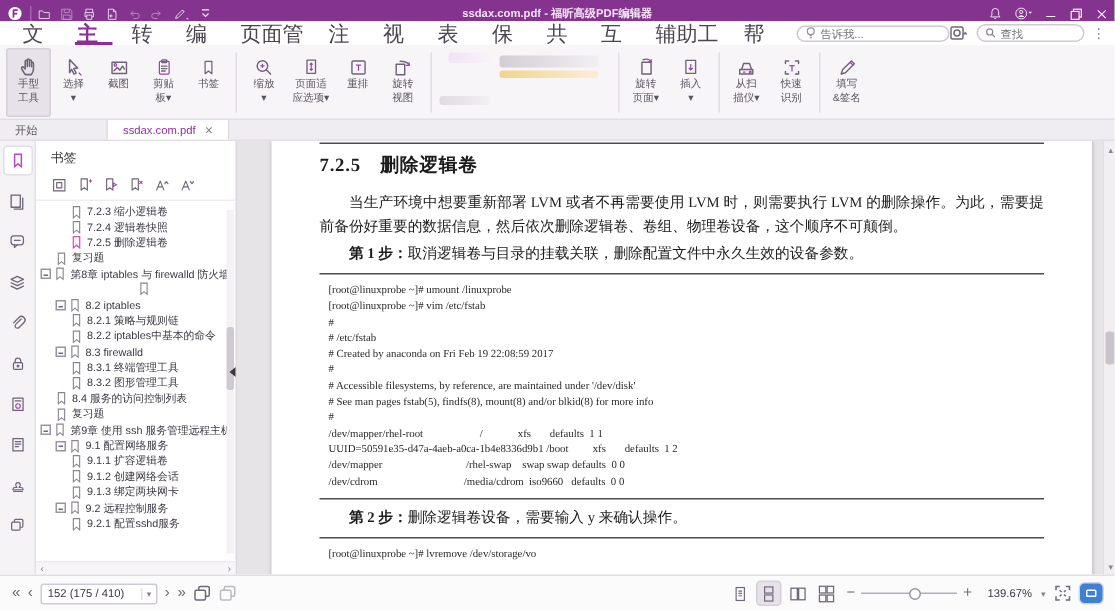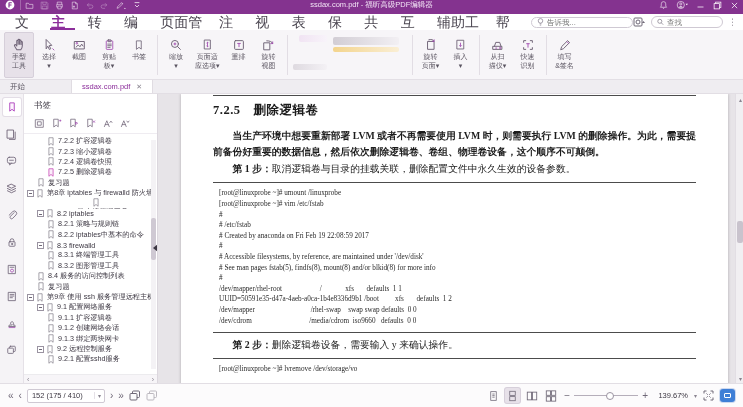--- a/index.html
+++ b/index.html
@@ -2,21 +2,21 @@
 <html><head>
 <meta charset="utf-8">
 <style>
   * { margin:0; padding:0; box-sizing:border-box; }
   html,body { width:743px; height:407px; overflow:hidden; background:#fff;
     font-family:"Liberation Sans", sans-serif; -webkit-font-smoothing:antialiased; }
   svg { display:block; }
 
   
   .titlebar { position:absolute; top:0; left:0; right:0; height:14px; background:#84338f;
-    display:flex; align-items:flex-start; color:#fff; }
+    display:flex; align-items:flex-end; color:#fff;font-weight:bold; }
   .tb-logo { width:20px; display:flex; justify-content:center; align-items:center; }
   .qa { display:flex; align-items:center; gap:6px; padding-left:4px; border-left:1px solid rgba(255,255,255,.25); height:10px; }
   .qa .qicon { opacity:.9; }
   .tb-title { position:absolute; left:0; right:0; text-align:center; font-size:7.5px; color:#f3e4f6; pointer-events:none; }
   .tb-right { margin-left:auto; display:flex; align-items:center; gap:8px; padding-right:4px; }
 
   
   .menubar { position:absolute; top:14px; left:0; right:0; height:16px; background:#fff;
     display:flex; align-items:center; padding-left:8px; }
   .menu-item { font-size:14px; color:#4a4550; padding:0 7px; height:16px; line-height:16px; position:relative; cursor:default; }
@@ -71,21 +71,21 @@
   .panel-vthumb { position:absolute; top:34%; left:0; width:5px; height:42px; background:#cfc9d3; border-radius:2px; }
   .panel-hscroll { position:absolute; left:0; right:0; bottom:0; height:9px; background:#f7f5f8; border-top:1px solid #ecebee;
     display:flex; align-items:center; justify-content:space-between; padding:0 3px; font-size:7px; color:#8a8490; }
   .collapse-handle { position:absolute; right:-1px; top:52%; width:0; height:0; border-top:4px solid transparent; border-bottom:4px solid transparent; border-right:5px solid #3c3742; }
 
   .docarea { flex:1; background:#e7e4e8; position:relative; overflow:hidden; }
   .page { position:absolute; left:23px; top:0; width:547px; height:500px; background:#fff; box-shadow:0 0 3px rgba(0,0,0,.25);
     font-family:"Liberation Serif", serif; color:#1c1c1c; padding:0 32px; }
   .page .cutline { height:0; border-top:1.5px solid #4c4c4c; margin-top:1px; }
   .doc-h { font-size:12.5px; font-weight:bold; margin-top:6px; letter-spacing:.5px; }
-  .doc-p { font-size:9.8px; line-height:16.2px; text-indent:2em; margin-top:9px; text-align:justify;font-weight:bold; }
+  .doc-p { font-size:9.8px; line-height:16.2px; text-indent:2em; margin-top:9px; text-align:justify; }
   .doc-step { font-size:9.8px; margin-top:3px; text-indent:2em; }
   .doc-step b { font-weight:bold; }
   .rule { height:0; border-top:1.5px solid #4c4c4c; margin-top:6px; }
   .codeblock { font-family:Liberation Serif, serif; font-size:7.2px; line-height:10.6px; color:#2a2a2a;
     white-space:pre; margin-top:5px; padding-left:6px; }
   .doc-vscroll { position:absolute; top:0; right:0; width:8px; bottom:0; background:#f1eff2; border-left:1px solid #e2dee4; }
   .doc-vthumb { position:absolute; top:44%; left:1px; width:6px; height:22px; background:#c9c3cd; border-radius:2px; }
   .doc-corner { position:absolute; top:2px; right:1px; color:#8a8490; }
 
   
@@ -495,28 +495,20 @@
           </svg>
         </span>
       </div>
     <div class="ptree" id="tree">
         <div class="trow" style="padding-left: 23px;">
           <span class="bmi">
             <svg width="8" height="9" viewBox="0 0 10 12">
               <path d="M2.2 1h5.6v10L5 8.6 2.2 11z" fill="none" stroke="#8a8490" stroke-width="1"></path>
             </svg>
           </span>
-          <span>7.2.2 扩容逻辑卷</span>
-        </div>
-        <div class="trow" style="padding-left: 23px;">
-          <span class="bmi">
-            <svg width="8" height="9" viewBox="0 0 10 12">
-              <path d="M2.2 1h5.6v10L5 8.6 2.2 11z" fill="none" stroke="#8a8490" stroke-width="1"></path>
-            </svg>
-          </span>
           <span>7.2.3 缩小逻辑卷</span>
         </div>
         <div class="trow" style="padding-left: 23px;">
           <span class="bmi">
             <svg width="8" height="9" viewBox="0 0 10 12">
               <path d="M2.2 1h5.6v10L5 8.6 2.2 11z" fill="none" stroke="#8a8490" stroke-width="1"></path>
             </svg>
           </span>
           <span>7.2.4 逻辑卷快照</span>
         </div>

